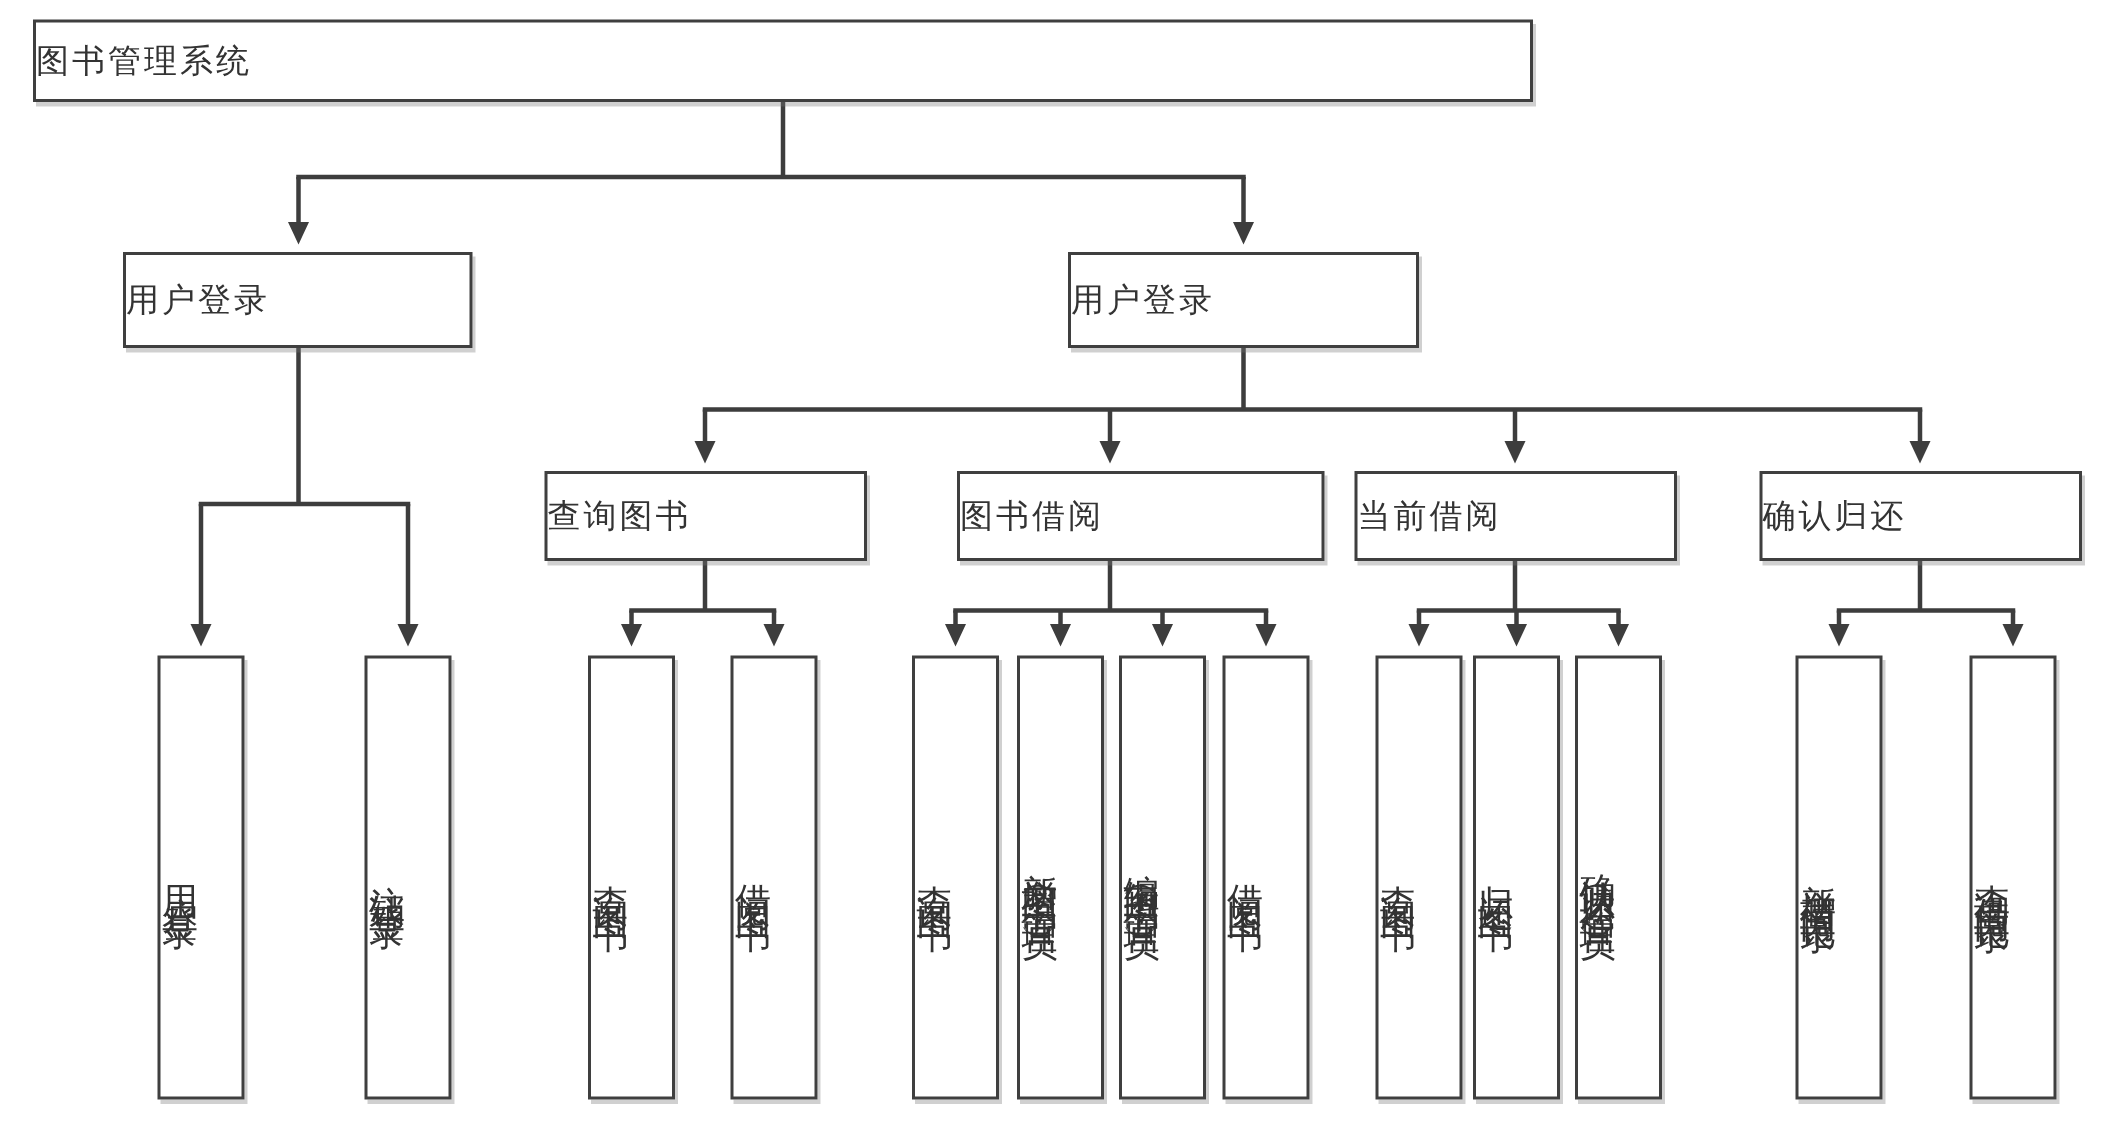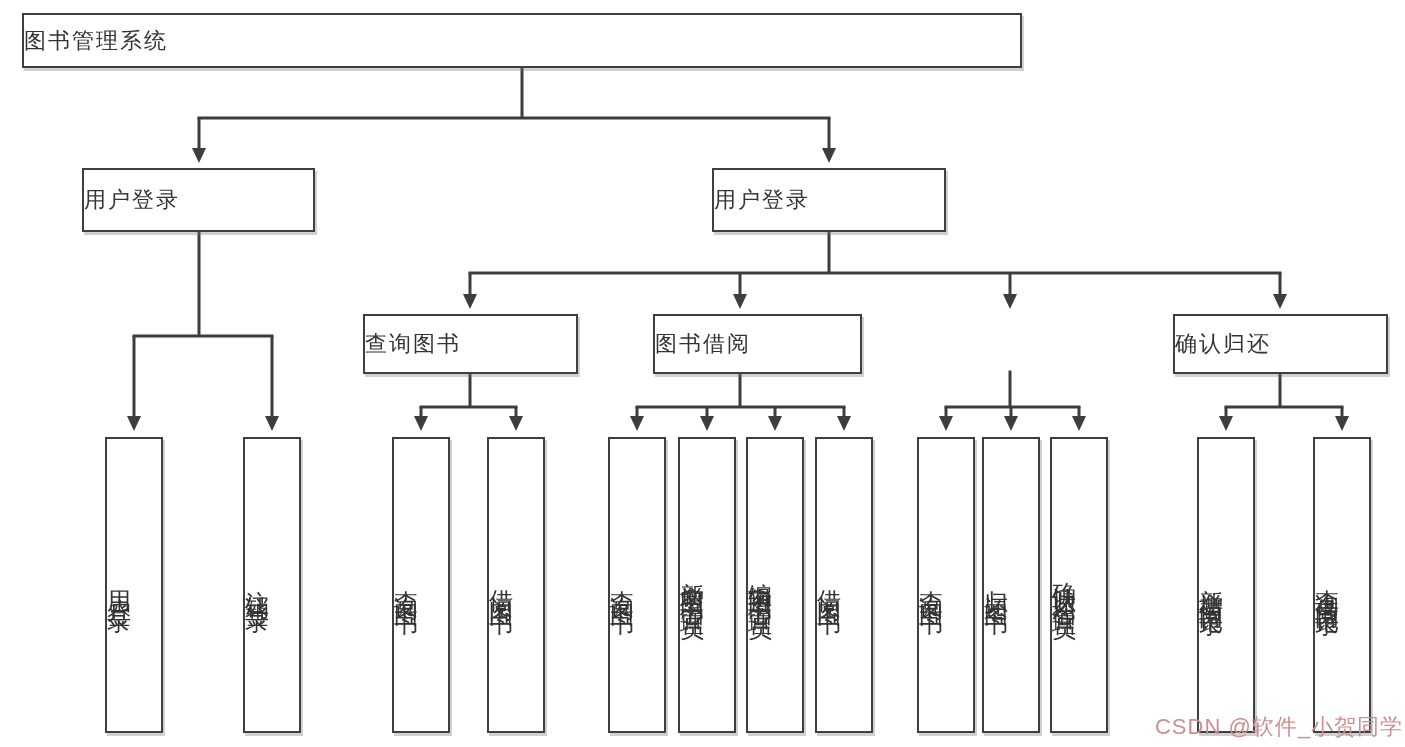--- a/index.html
+++ b/index.html
@@ -112,22 +112,25 @@
   <div class="node" style="left:82px; top:168px; width:233px; height:64px;">
     <span class="h-label">用户登录</span>
   </div>
   <div class="node" style="left:712px; top:168px; width:234px; height:64px;">
     <span class="h-label">用户登录</span>
   </div>
 
   <div class="node" style="left:363px; top:314px; width:215px; height:60px;">
     <span class="h-label">查询图书</span>
   </div>
-  <div class="node" style="left:653px; top:314px; width:209px; height:60px;">
+  <div class="node" style="left:638px; top:314px; width:245px; height:60px;">
     <span class="h-label">图书借阅</span>
+  </div>
+  <div class="node" style="left:903px; top:314px; width:215px; height:60px;">
+    <span class="h-label">当前借阅</span>
   </div>
   <div class="node" style="left:1173px; top:314px; width:215px; height:60px;">
     <span class="h-label">确认归还</span>
   </div>
 
   <div class="node" style="left:105px; top:437px; width:58px; height:296px;">
     <span class="v-label">用户登录</span>
   </div>
   <div class="node" style="left:243px; top:437px; width:58px; height:296px;">
     <span class="v-label">注销登录</span>
@@ -163,15 +166,14 @@
     <span class="v-label long">确认归还（管理员）</span>
   </div>
 
   <div class="node" style="left:1197px; top:437px; width:58px; height:296px;">
     <span class="v-label long">新增借阅记录</span>
   </div>
   <div class="node" style="left:1313px; top:437px; width:58px; height:296px;">
     <span class="v-label long">查询借阅记录</span>
   </div>
 
-  <div id="watermark" style="color: rgb(204, 143, 143);">CSDN @软件_小贺同学</div>
 
 </div>
 
 </body></html>

